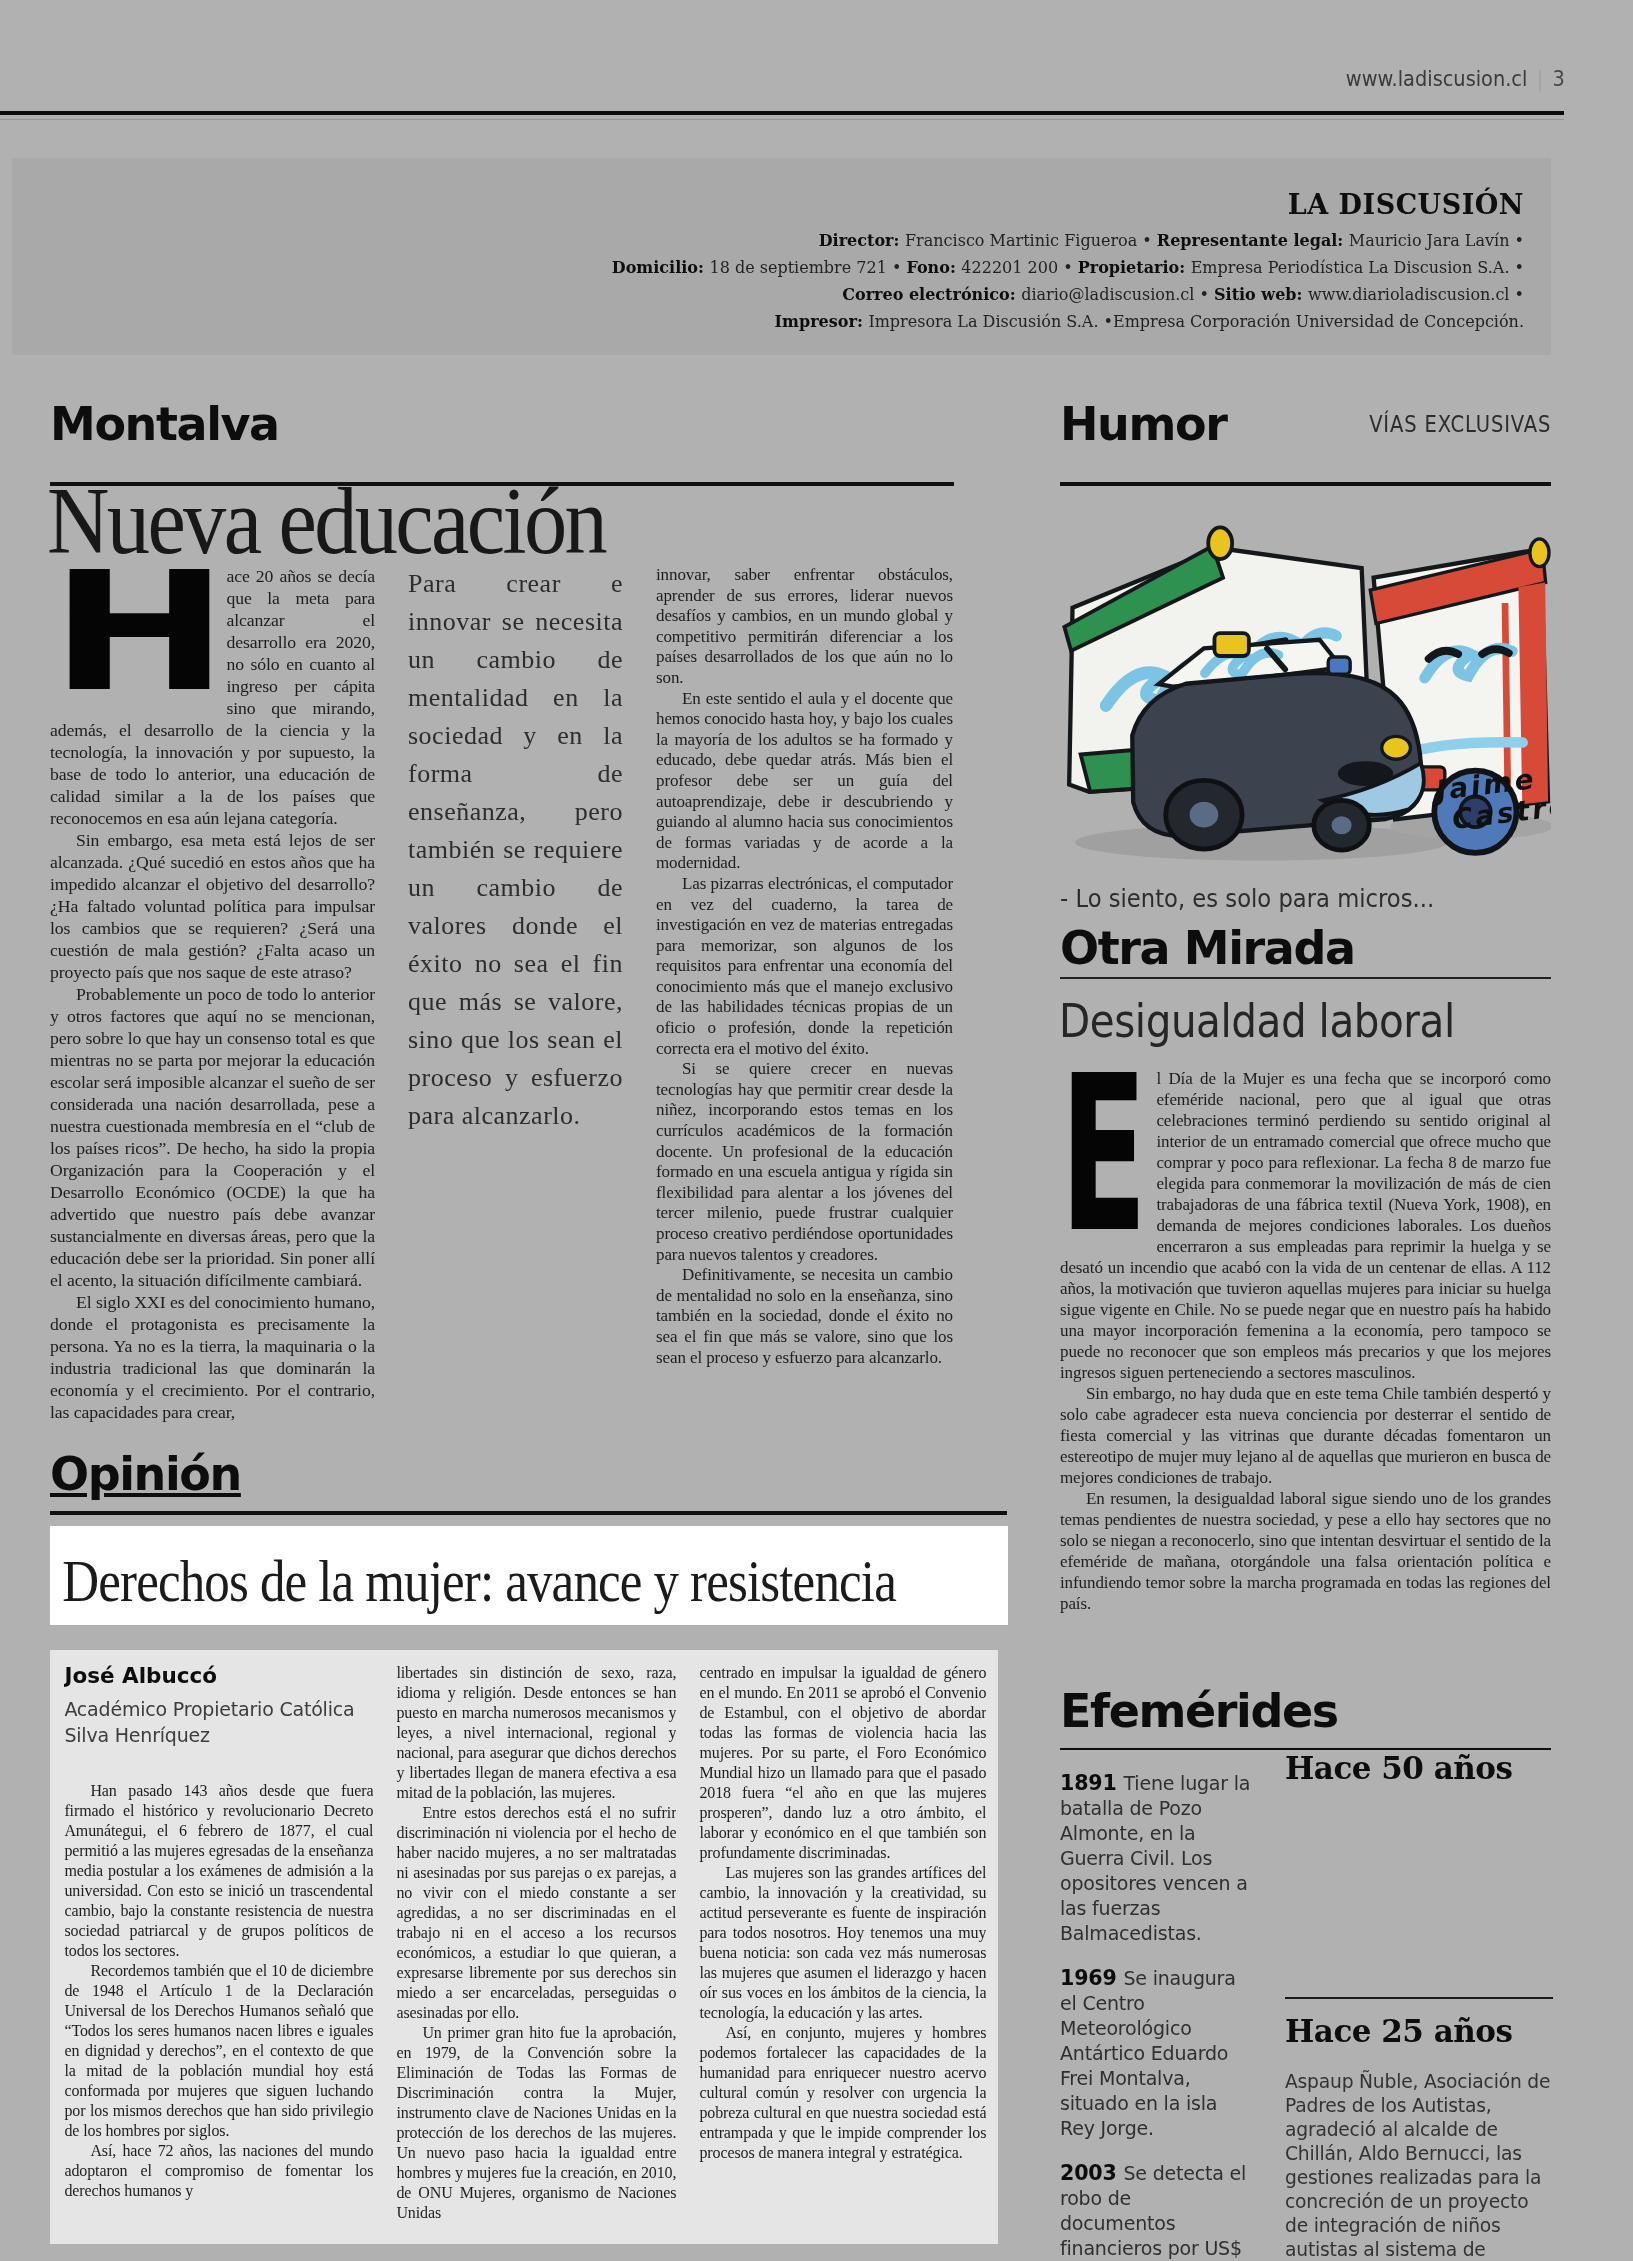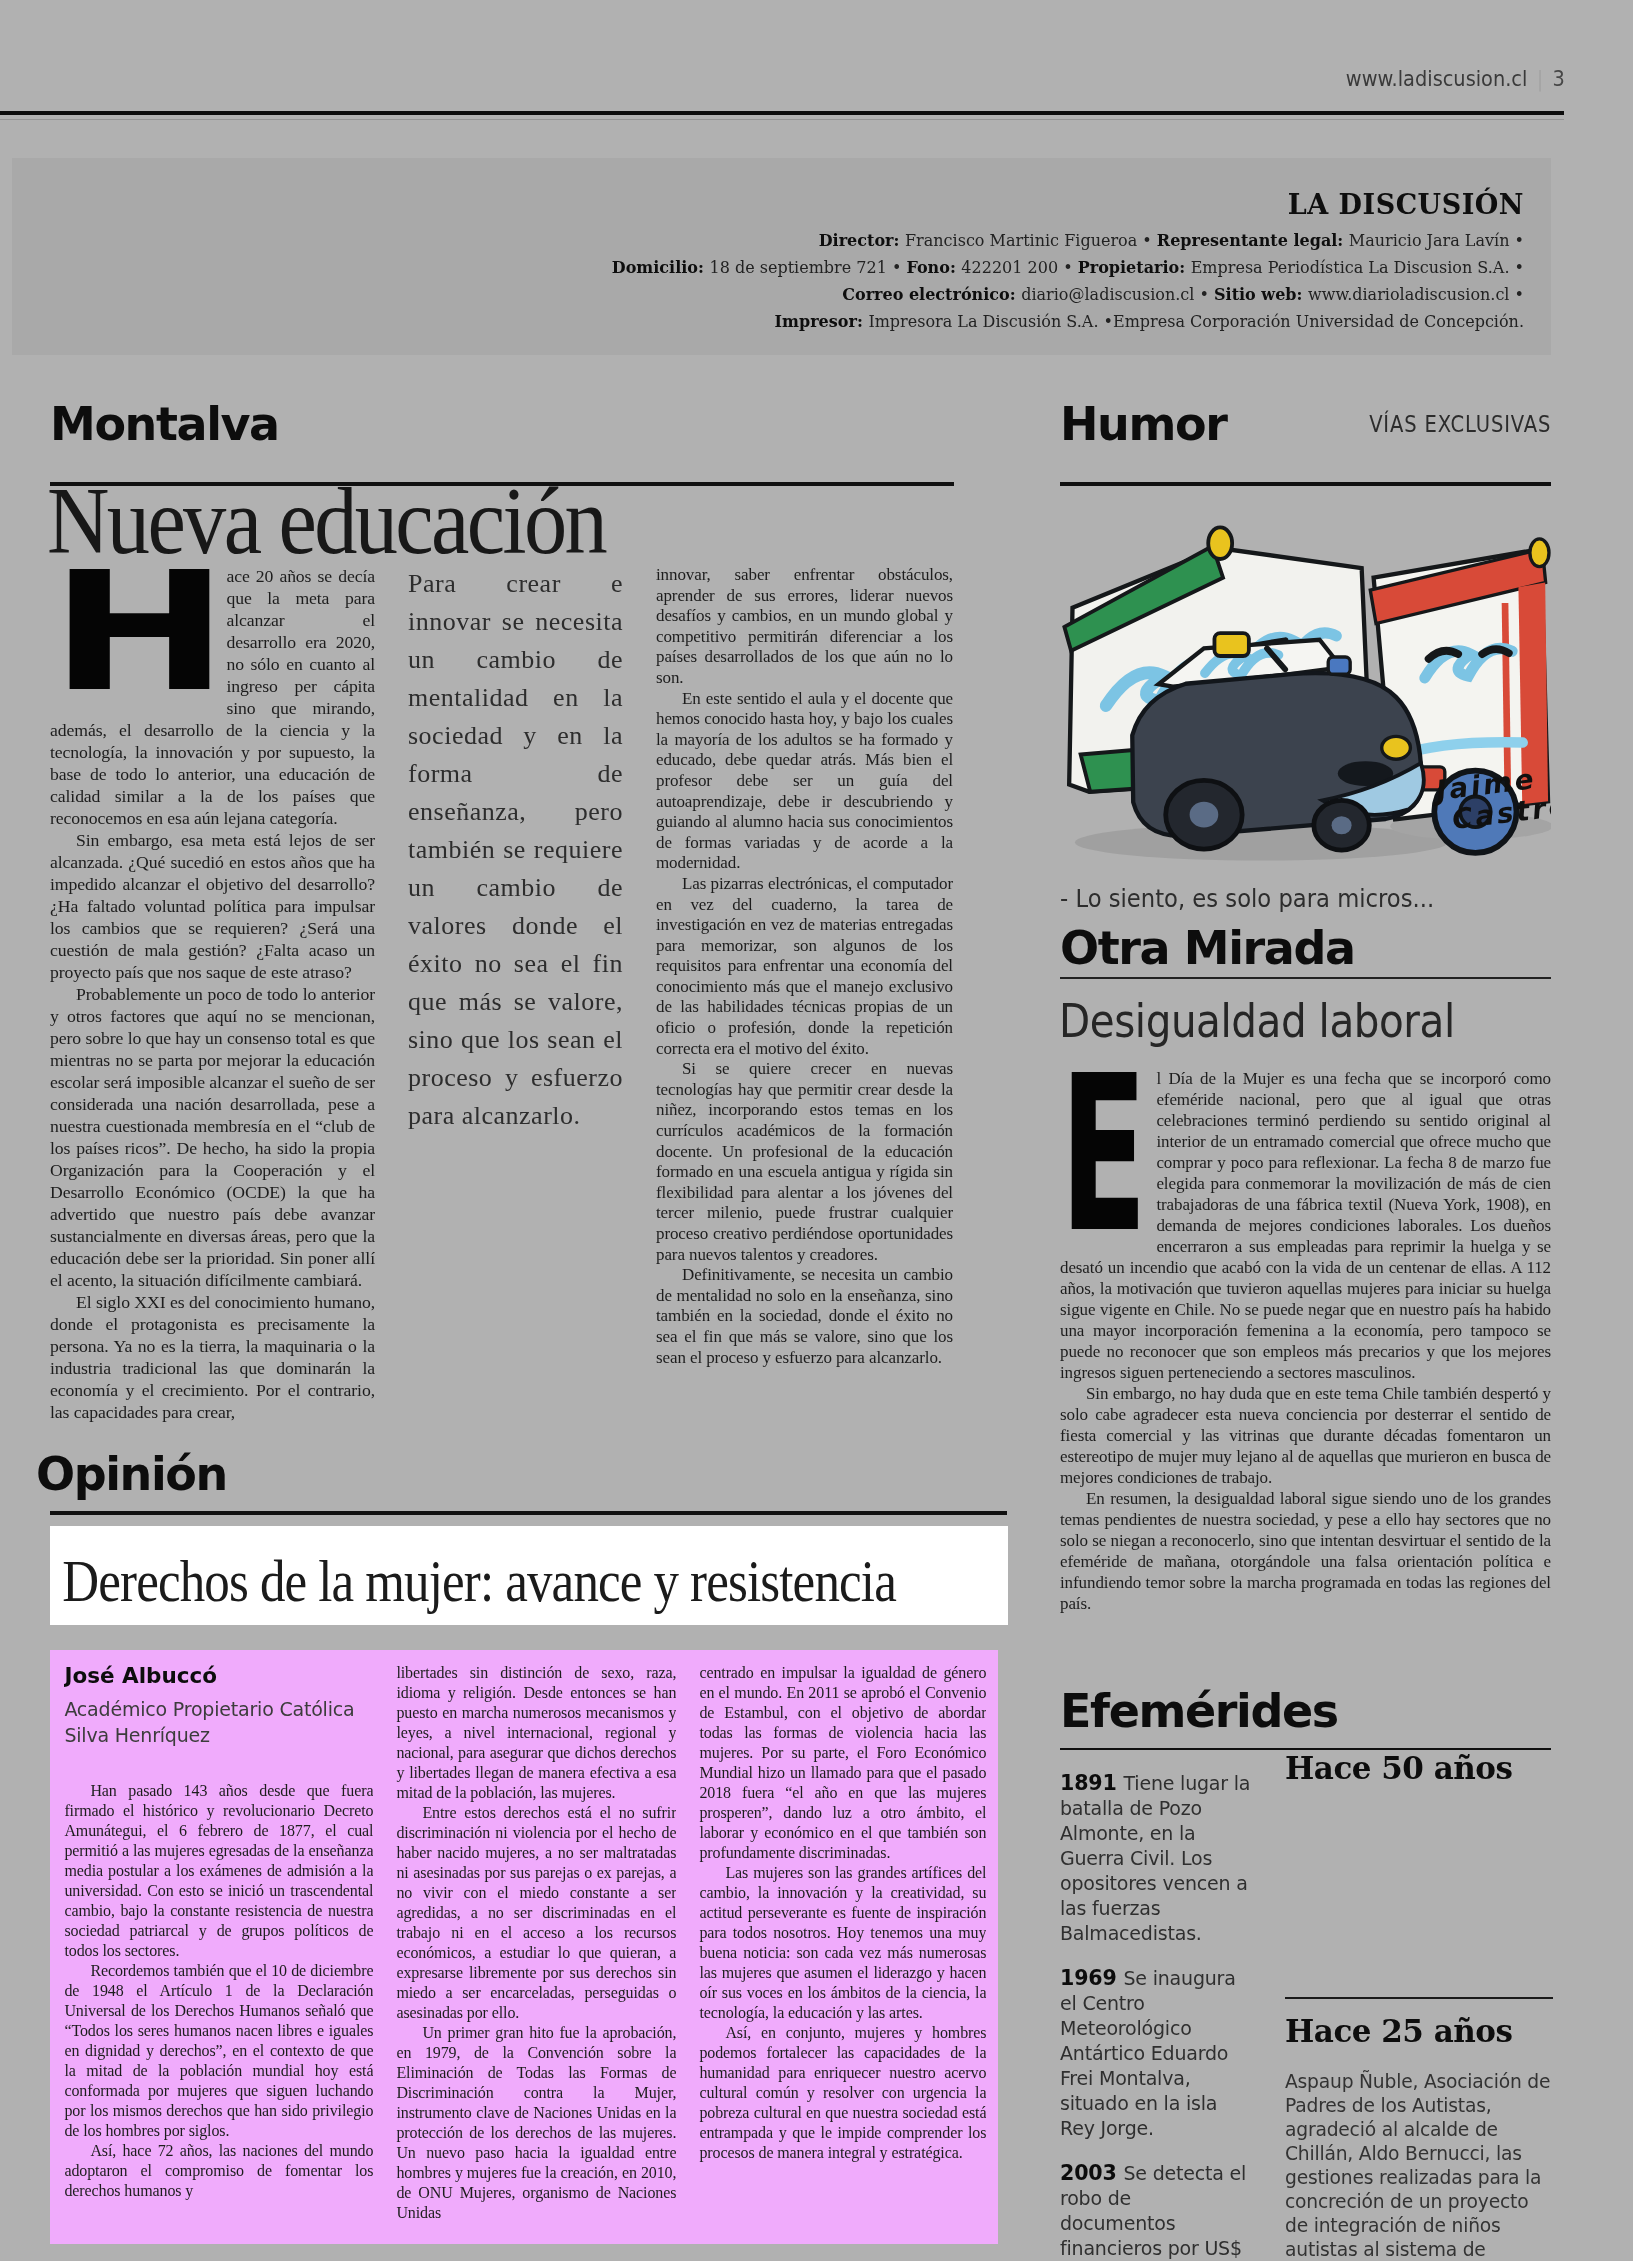--- a/index.html
+++ b/index.html
@@ -59,21 +59,21 @@
     color:#262626;letter-spacing:-0.5px;transform:scaleX(.88);transform-origin:left top;white-space:nowrap;}
   .om-body{position:absolute;left:1060px;top:1068px;width:491px;height:599px;overflow:hidden;}
   .om-body p{font-size:17px;line-height:21px;letter-spacing:-0.1px;}
   .dropcap-e{width:84px;height:167px;margin:3.8px 12.4px 2.9px 0;}
   .dropcap-e>span{font-size:220px;line-height:163px;transform:scaleX(.58);transform-origin:left top;}
 
   
   .op-titlebar{position:absolute;left:50px;top:1526px;width:958px;height:99px;background:#ffffff;}
   .op-title{font-family:"Liberation Serif",serif;font-size:60px;line-height:111px;color:#1b1b1b;
     letter-spacing:-1px;padding-left:14.4px;transform:scaleX(.85);transform-origin:left center;white-space:nowrap;}
-  .op-panel{position:absolute;left:50px;top:1650px;width:948px;height:594px;background:#f0abfc;
+  .op-panel{position:absolute;left:50px;top:1650px;width:948px;height:594px;background:#e5e5e5;
     padding:13.4px 14.4px;display:flex;gap:23px;overflow:hidden;}
   .op-col1{flex:0 0 309px;overflow:hidden;}
   .op-col2{flex:0 0 280px;overflow:hidden;}
   .op-col3{flex:0 0 287px;overflow:hidden;}
   .op-panel p{font-size:16px;line-height:20px;letter-spacing:-0.1px;}
   .op-author{font-family:"DejaVu Sans",sans-serif;font-weight:bold;font-size:21.5px;color:#0d0d0d;margin-bottom:7.7px;}
   .op-role{font-family:"DejaVu Sans",sans-serif;font-size:19px;line-height:26px;color:#3c3c3c;
     letter-spacing:-0.2px;margin-bottom:33px;}
 
   
@@ -193,21 +193,21 @@
   <div class="section-label" style="left:1060px;top:925px;">Otra Mirada</div>
   <div class="rule" style="left:1060px;top:977px;width:491px;height:1.9px;background:#222;"></div>
   <div class="om-title">Desigualdad laboral</div>
   <div class="om-body body-serif" id="om-body">
     <span class="dropcap dropcap-e"><span>E</span></span>
   <p>l Día de la Mujer es una fecha que se incorporó como efeméride nacional, pero que al igual que otras celebraciones terminó perdiendo su sentido original al interior de un entramado comercial que ofrece mucho que comprar y poco para reflexionar. La fecha 8 de marzo fue elegida para conmemorar la movilización de más de cien trabajadoras de una fábrica textil (Nueva York, 1908), en demanda de mejores condiciones laborales. Los dueños encerraron a sus empleadas para reprimir la huelga y se desató un incendio que acabó con la vida de un centenar de ellas. A 112 años, la motivación que tuvieron aquellas mujeres para iniciar su huelga sigue vigente en Chile. No se puede negar que en nuestro país ha habido una mayor incorporación femenina a la economía, pero tampoco se puede no reconocer que son empleos más precarios y que los mejores ingresos siguen perteneciendo a sectores masculinos.</p>
       <p class="indent">Sin embargo, no hay duda que en este tema Chile también despertó y solo cabe agradecer esta nueva conciencia por desterrar el sentido de fiesta comercial y las vitrinas que durante décadas fomentaron un estereotipo de mujer muy lejano al de aquellas que murieron en busca de mejores condiciones de trabajo.</p>
       <p class="indent">En resumen, la desigualdad laboral sigue siendo uno de los grandes temas pendientes de nuestra sociedad, y pese a ello hay sectores que no solo se niegan a reconocerlo, sino que intentan desvirtuar el sentido de la efeméride de mañana, otorgándole una falsa orientación política e infundiendo temor sobre la marcha programada en todas las regiones del país.</p>
     </div>
 
-  <div class="section-label" style="left:36px;top:1451px;">Opinión</div>
+  <div class="section-label" style="left:50px;top:1451px;text-decoration:underline;">Opinión</div>
   <div class="rule" style="left:50px;top:1511px;width:957px;height:3.8px;"></div>
   <div class="op-titlebar">
     <div class="op-title">Derechos de la mujer: avance y resistencia</div>
   </div>
   <div class="op-panel body-serif">
     <div class="op-col1">
       <div class="op-author">José Albuccó</div>
       <div class="op-role">
         <div>Académico Propietario Católica</div>
         <div>Silva Henríquez</div>

